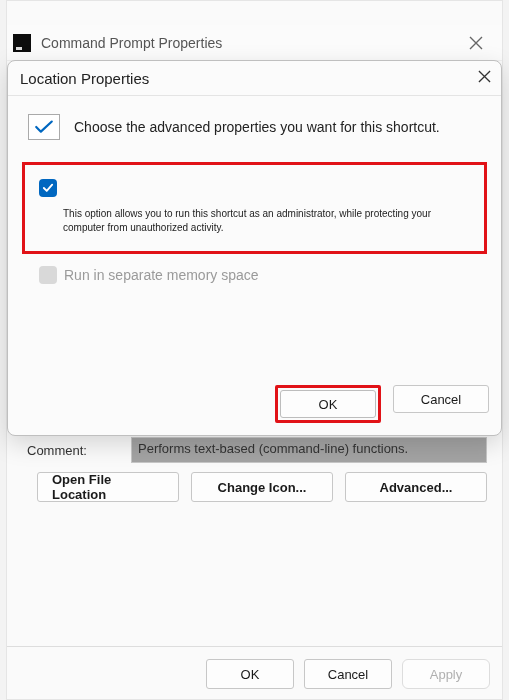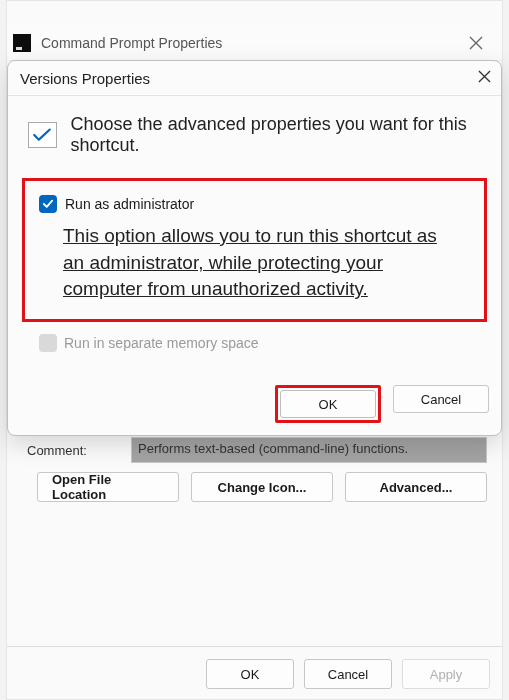--- a/index.html
+++ b/index.html
@@ -116,21 +116,21 @@
   }
   .three-buttons .win-btn { flex: 1; font-weight: bold; }
 
   .bottom-buttons {
     position: absolute;
     right: 12px; bottom: 10px;
     display: flex;
     gap: 10px;
   }
   .bottom-buttons .win-btn { width: 88px; }
-  .bottom-buttons .win-btn.disabled { color: #b0b0b0; border-color: #ddd; }
+  .bottom-buttons .win-btn.disabled { color: #b0b0b0; border-color: #ddd; border-radius: 6px; }
 
   .bottom-divider {
     position: absolute;
     left: 0; bottom: 52px;
     width: 100%;
     height: 1px;
     background: #ddd;
   }
 
   
@@ -164,45 +164,44 @@
     margin-bottom: 22px;
     padding-left: 6px;
   }
   .tick-box {
     width: 32px; height: 26px;
     border: 1px solid #aaa;
     background: #fff;
     display: flex; align-items: center; justify-content: center;
   }
   .tick-box svg { width: 20px; height: 14px; }
-  .heading-text { color: #222; font-size: 18px; }
+  .heading-text { color: #222; font-size: 14px; }
 
   .highlight-box {
     border: 3px solid #e11217;
     padding: 14px 14px 16px 14px;
     margin-bottom: 12px;
   }
   .chk-row { display: flex; align-items: center; gap: 8px; }
   .chk {
     width: 18px; height: 18px;
     border-radius: 4px;
     display: flex; align-items: center; justify-content: center;
   }
   .chk.checked { background: #0067c0; }
   .chk.checked svg { width: 12px; height: 10px; }
   .chk.disabled { background: #d9d9d9; }
   .chk-label { font-size: 14px; color: #1a1a1a; }
   .chk-label.disabled { color: #9a9a9a; }
   .desc-text {
     margin: 10px 0 0 24px;
-    font-size: 19px;
+    font-size: 10px;
     color: #222;
     line-height: 1.4;
     max-width: 400px;
-    text-decoration: underline;
   }
 
   .mem-row {
     display: flex;
     align-items: center;
     gap: 7px;
     padding-left: 17px;
   }
 
   .modal-buttons {
@@ -255,21 +254,21 @@
   <div class="bottom-divider"></div>
   <div class="bottom-buttons">
     <div class="win-btn">OK</div>
     <div class="win-btn">Cancel</div>
     <div class="win-btn disabled">Apply</div>
   </div>
 </div>
 
 <div class="modal">
   <div class="modal-titlebar">
-    <div class="modal-title">Versions Properties</div>
+    <div class="modal-title">Location Properties</div>
     <div class="modal-close">
       <svg viewBox="0 0 14 14">
           <path d="M1 1 L13 13 M13 1 L1 13" stroke="#333" stroke-width="1.4" fill="none"></path>
         </svg>
     </div>
   </div>
 
   <div class="modal-body">
 
     <div class="heading-row">
@@ -281,21 +280,20 @@
       <div class="heading-text">Choose the advanced properties you want for this shortcut.</div>
     </div>
 
     <div class="highlight-box">
       <div class="chk-row">
         <div class="chk checked">
           <svg viewBox="0 0 14 12">
               <path d="M2 6 L5.5 9.5 L12 2" stroke="#fff" stroke-width="2.2" fill="none" stroke-linecap="round" stroke-linejoin="round"></path>
             </svg>
         </div>
-        <div class="chk-label">Run as administrator</div>
       </div>
       <div class="desc-text">This option allows you to run this shortcut as an administrator, while protecting your computer from unauthorized activity.</div>
     </div>
 
     <div class="mem-row">
       <div class="chk disabled"></div>
       <div class="chk-label disabled">Run in separate memory space</div>
     </div>
 
   </div>

